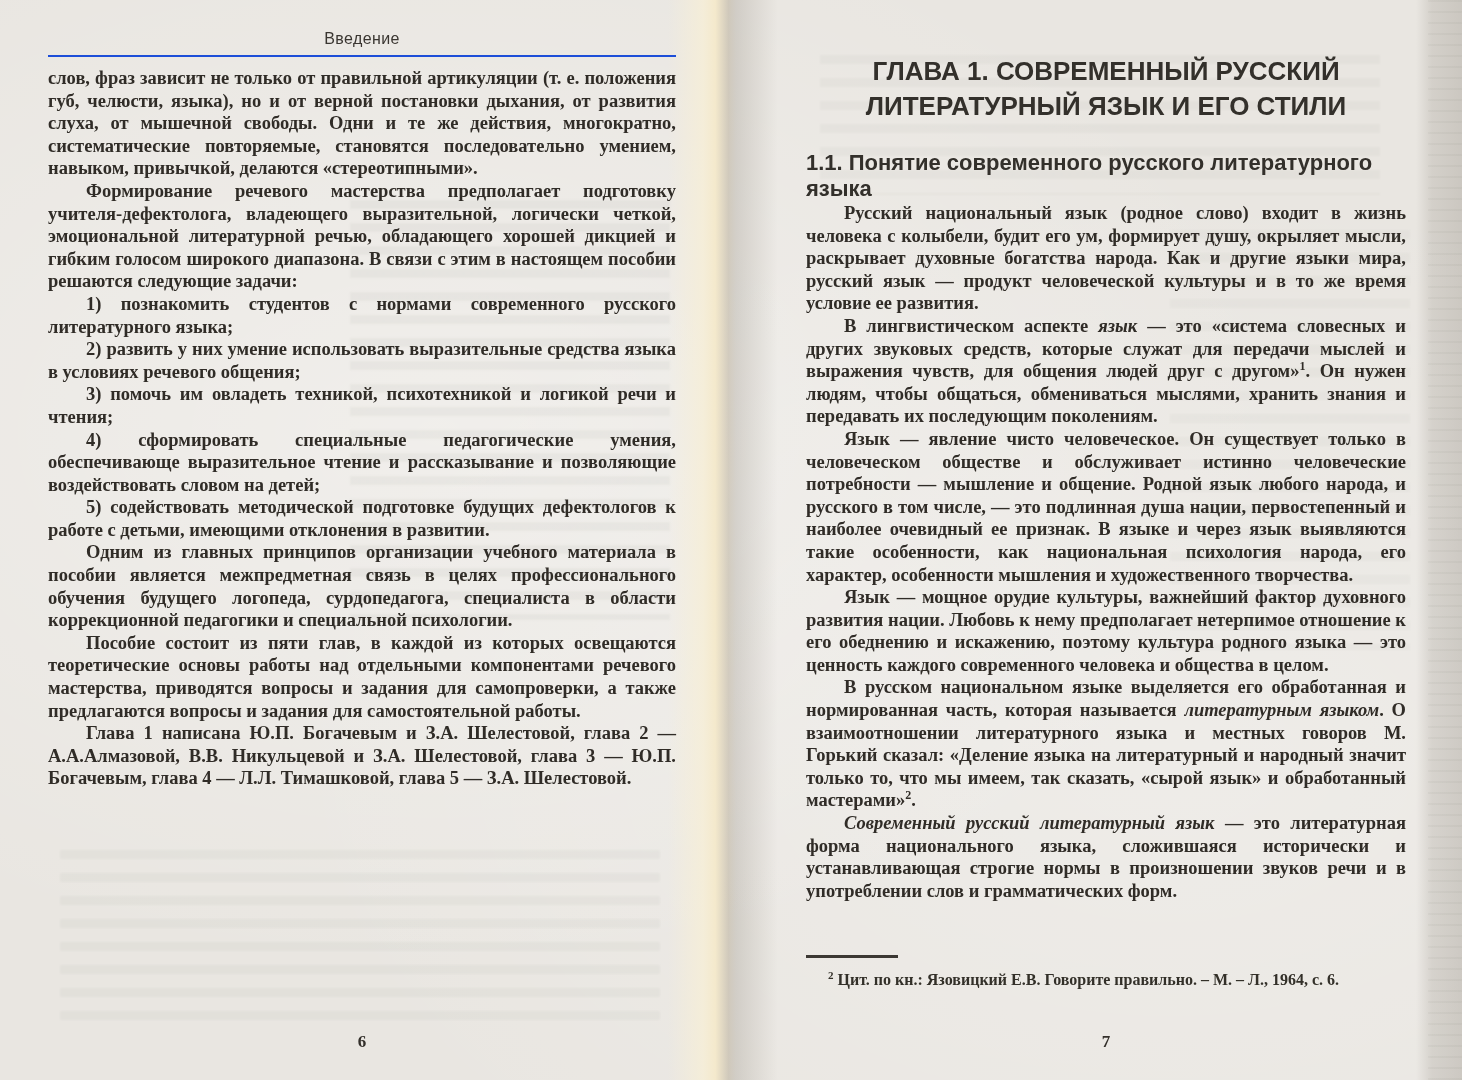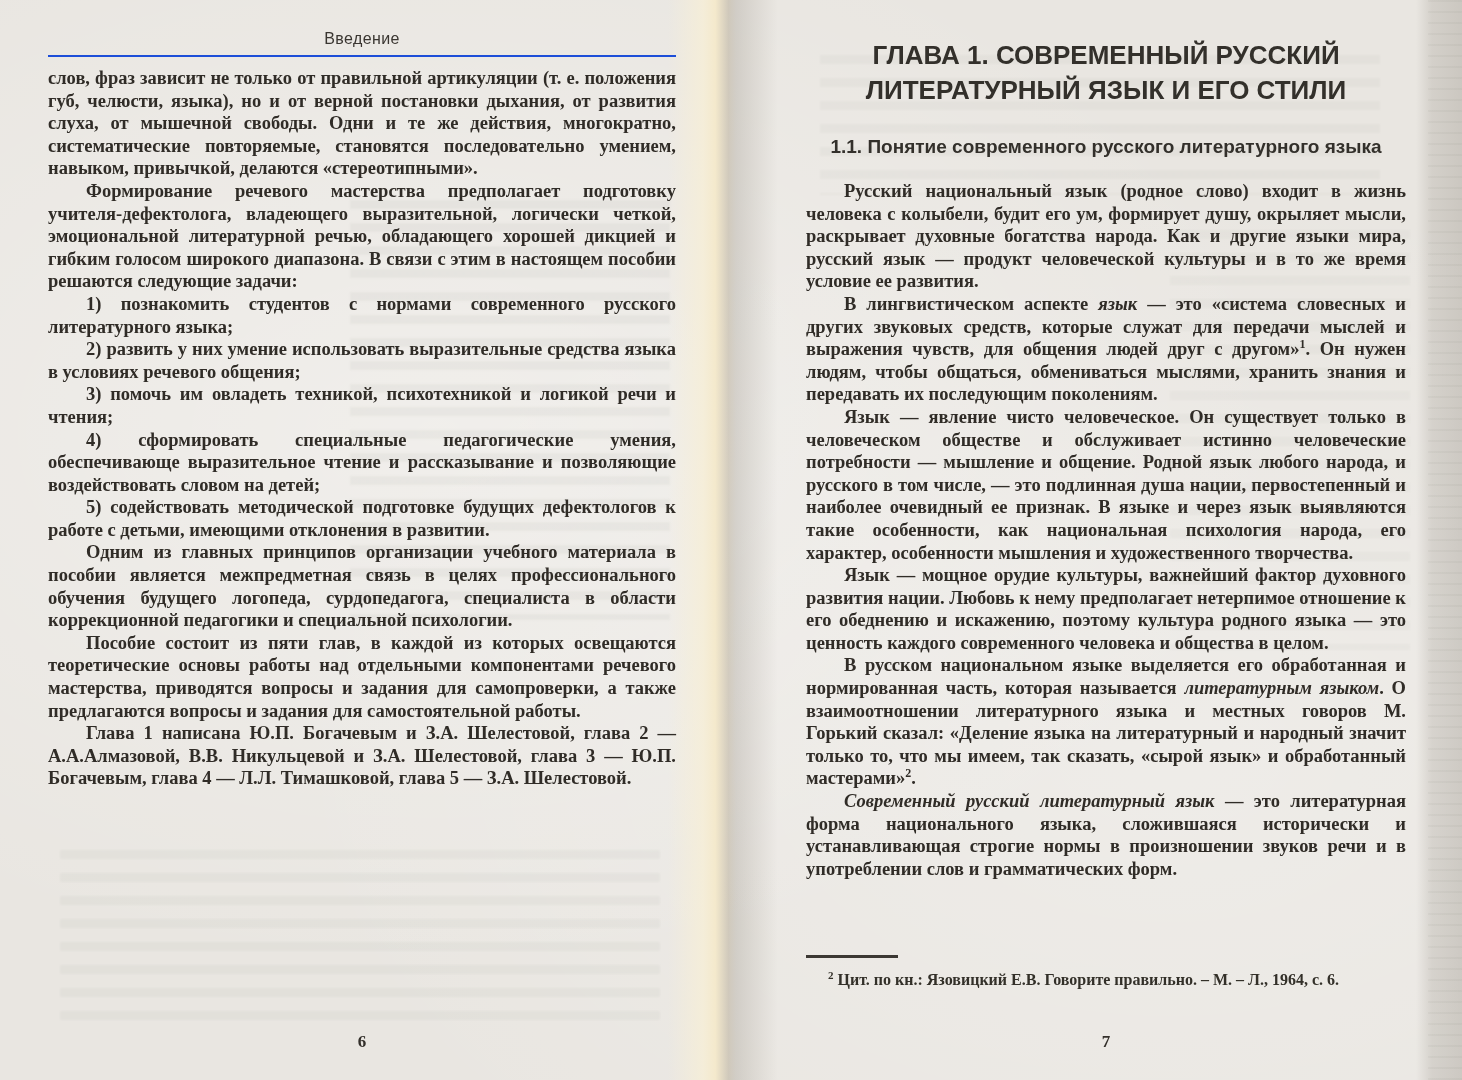--- a/index.html
+++ b/index.html
@@ -76,29 +76,29 @@
     margin: 0;
   }
   .btxt.ind { text-indent: 38px; }
   .btxt .bi { font-style: italic; }
   .btxt sup { font-size: 12px; line-height: 0; }
 
   .chapter-title {
     font-family: "Liberation Sans", sans-serif;
     font-weight: bold; font-size: 26px; line-height: 35px;
     text-align: center; color: #33302b;
-    margin-top: 8px;
+    margin-top: 24px;
   }
   .section-title {
     font-family: "Liberation Sans", sans-serif;
-    font-weight: bold; font-size: 19px; line-height: 26px;
-    text-align: center; color: #33302b;
+    font-weight: bold; font-size: 22px; line-height: 26px;
+    text-align: left; color: #33302b;
     margin-top: 26px;
   }
-  .rp-body { margin-top: 20px; }
+  .rp-body { }
 
   .footnote-block { position: absolute; left: 0; right: 0; top: 925px; }
   .footnote-rule { width: 92px; border-top: 3px solid #3c3833; margin-bottom: 10px; }
   .footnote {
     font-size: 16px; line-height: 24px; font-weight: bold;
     color: #333029; text-indent: 22px; margin: 0;
   }
   .footnote sup { font-size: 11px; line-height: 0; }
 
   .page-number {

